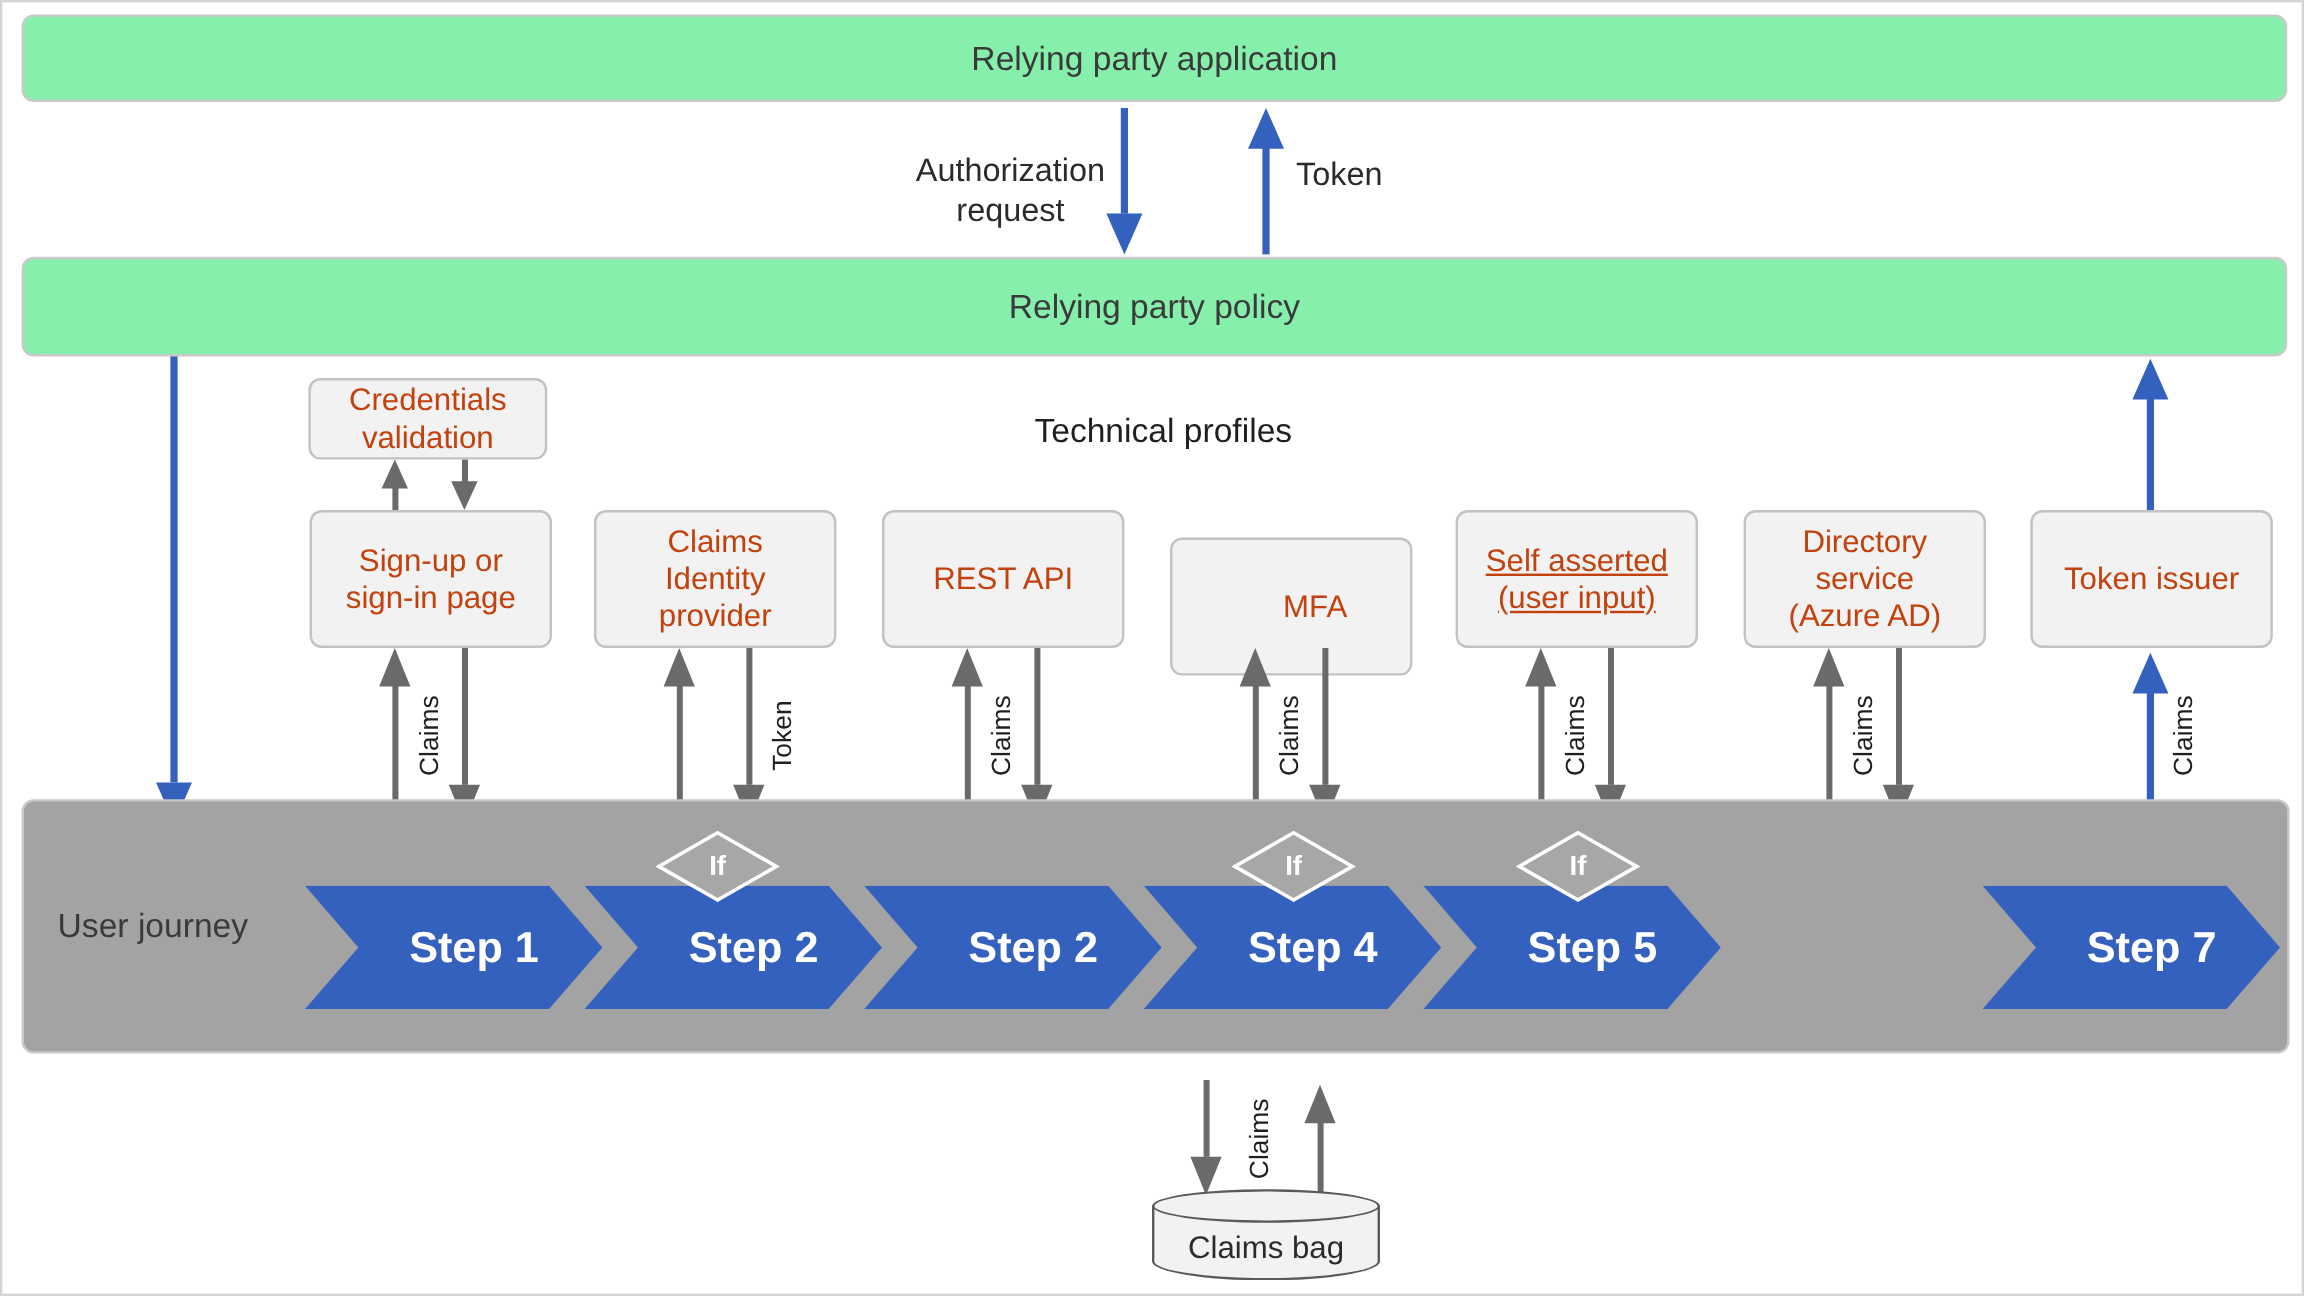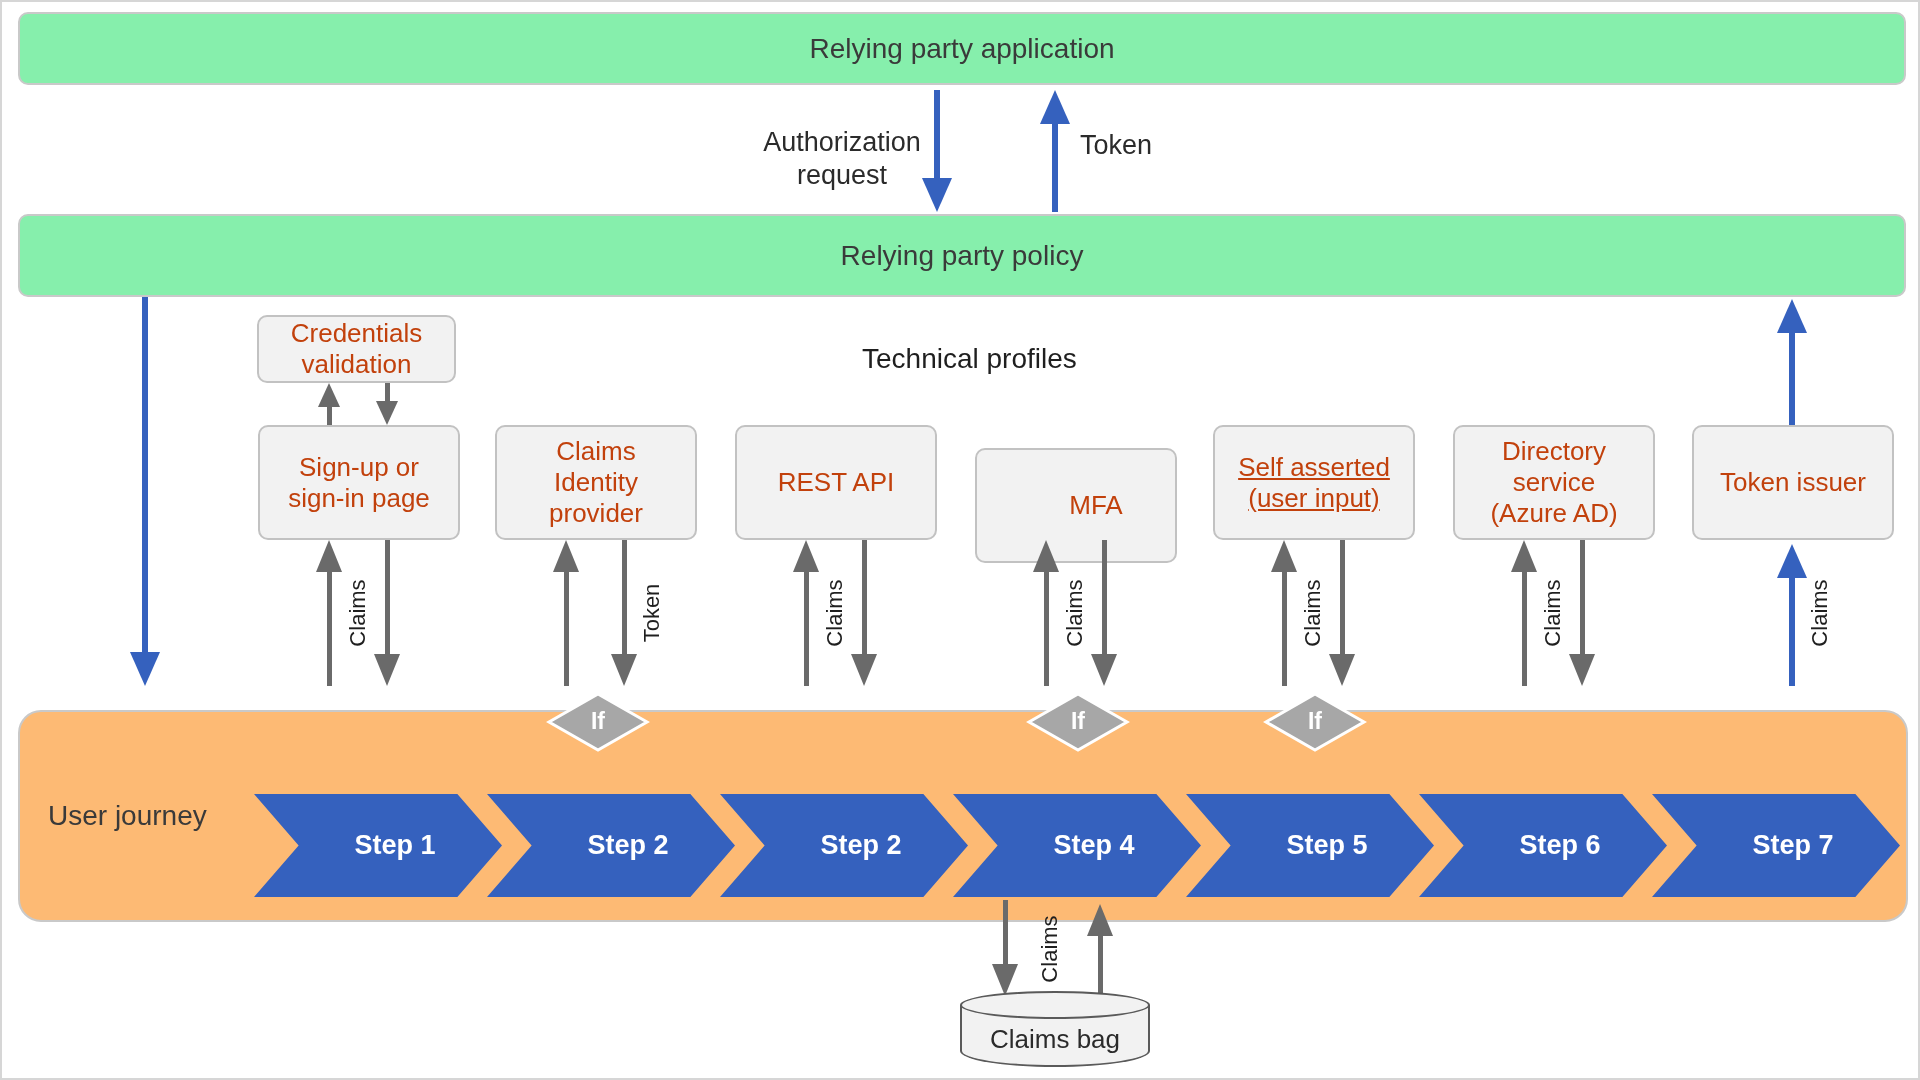--- a/index.html
+++ b/index.html
@@ -14,24 +14,24 @@
         border:2px solid #c2c2c2;border-radius:10px;box-sizing:border-box;
         display:flex;align-items:center;justify-content:center;text-align:center;
         font-size:26px;line-height:31px;color:#c2410c;padding:0 8px;}
   .tbox.narrow{padding:0 32px;}
   .shaft{position:absolute;}
   .g{background:#6a6a6a;}
   .b{background:#3561be;}
   .hd{position:absolute;width:0;height:0;}
   .vlab{position:absolute;width:110px;height:26px;display:flex;align-items:center;
         justify-content:center;transform:rotate(-90deg);font-size:22px;color:#1f1f1f;}
-  .chev{position:absolute;top:792px;width:248px;height:103px;background:#3561be;
+  .chev{position:absolute;top:736px;width:248px;height:103px;background:#3561be;
         clip-path:polygon(0 0,82% 0,100% 50%,82% 100%,0 100%,18% 50%);
         display:flex;align-items:center;justify-content:center;padding-left:34px;
-        box-sizing:border-box;color:#fff;font-size:27px;font-weight:600;text-align:center;}
+        box-sizing:border-box;color:#fff;font-size:36px;font-weight:600;text-align:center;}
   .ifwrap{position:absolute;width:104px;height:62px;display:flex;align-items:center;
           justify-content:center;}
   .ifwrap span{position:absolute;color:#fff;font-size:23px;font-weight:600;padding-bottom:2px;}
   .plain{position:absolute;color:#2b2b2b;}
 </style>
 </head>
 <body>
 
 <div class="wrap">
 
@@ -123,41 +123,38 @@
   <div class="hd" style="left:1509px;top:538px;border-left:13px solid transparent;border-right:13px solid transparent;border-bottom:32px solid #6a6a6a;"></div>
   <div class="shaft g" style="left:1520px;top:566px;width:5px;height:118px;"></div>
   <div class="vlab" style="left:1496px;top:598px;">Claims</div>
   <div class="shaft g" style="left:1578px;top:538px;width:5px;height:114px;"></div>
   <div class="hd" style="left:1567px;top:652px;border-left:13px solid transparent;border-right:13px solid transparent;border-top:32px solid #6a6a6a;"></div>
 
   <div class="hd" style="left:1775px;top:542px;border-left:15px solid transparent;border-right:15px solid transparent;border-bottom:34px solid #3561be;"></div>
   <div class="shaft b" style="left:1787px;top:574px;width:6px;height:110px;"></div>
   <div class="vlab" style="left:1763px;top:598px;">Claims</div>
 
-  <div class="widebox" style="top:708px;height:212px;width:1890px;background:#fdba74;justify-content:flex-start;border-radius:23px;">
+  <div class="widebox" style="top:664px;height:212px;width:1890px;background:#a3a3a3;justify-content:flex-start;">
     <span class="ttl" style="margin-left:28px;">User journey</span>
   </div>
 
   <div class="chev" style="left:252px;">
       <span>Step 1</span>
     </div>
   <div class="chev" style="left:485px;">
       <span>Step 2</span>
     </div>
   <div class="chev" style="left:718px;">
       <span>Step 2</span>
     </div>
   <div class="chev" style="left:951px;">
       <span>Step 4</span>
     </div>
   <div class="chev" style="left:1184px;">
       <span>Step 5</span>
-    </div>
-  <div class="chev" style="left:1417px;">
-      <span>Step 6</span>
     </div>
   <div class="chev" style="left:1650px;">
       <span>Step 7</span>
     </div>
 
   <div class="ifwrap" style="left:544px;top:689px;">
     <svg width="104" height="62">
         <polygon points="52,3 101,31 52,59 3,31" fill="#a7a7a7" stroke="#ffffff" stroke-width="3"></polygon>
       </svg>
     <span>If</span>

